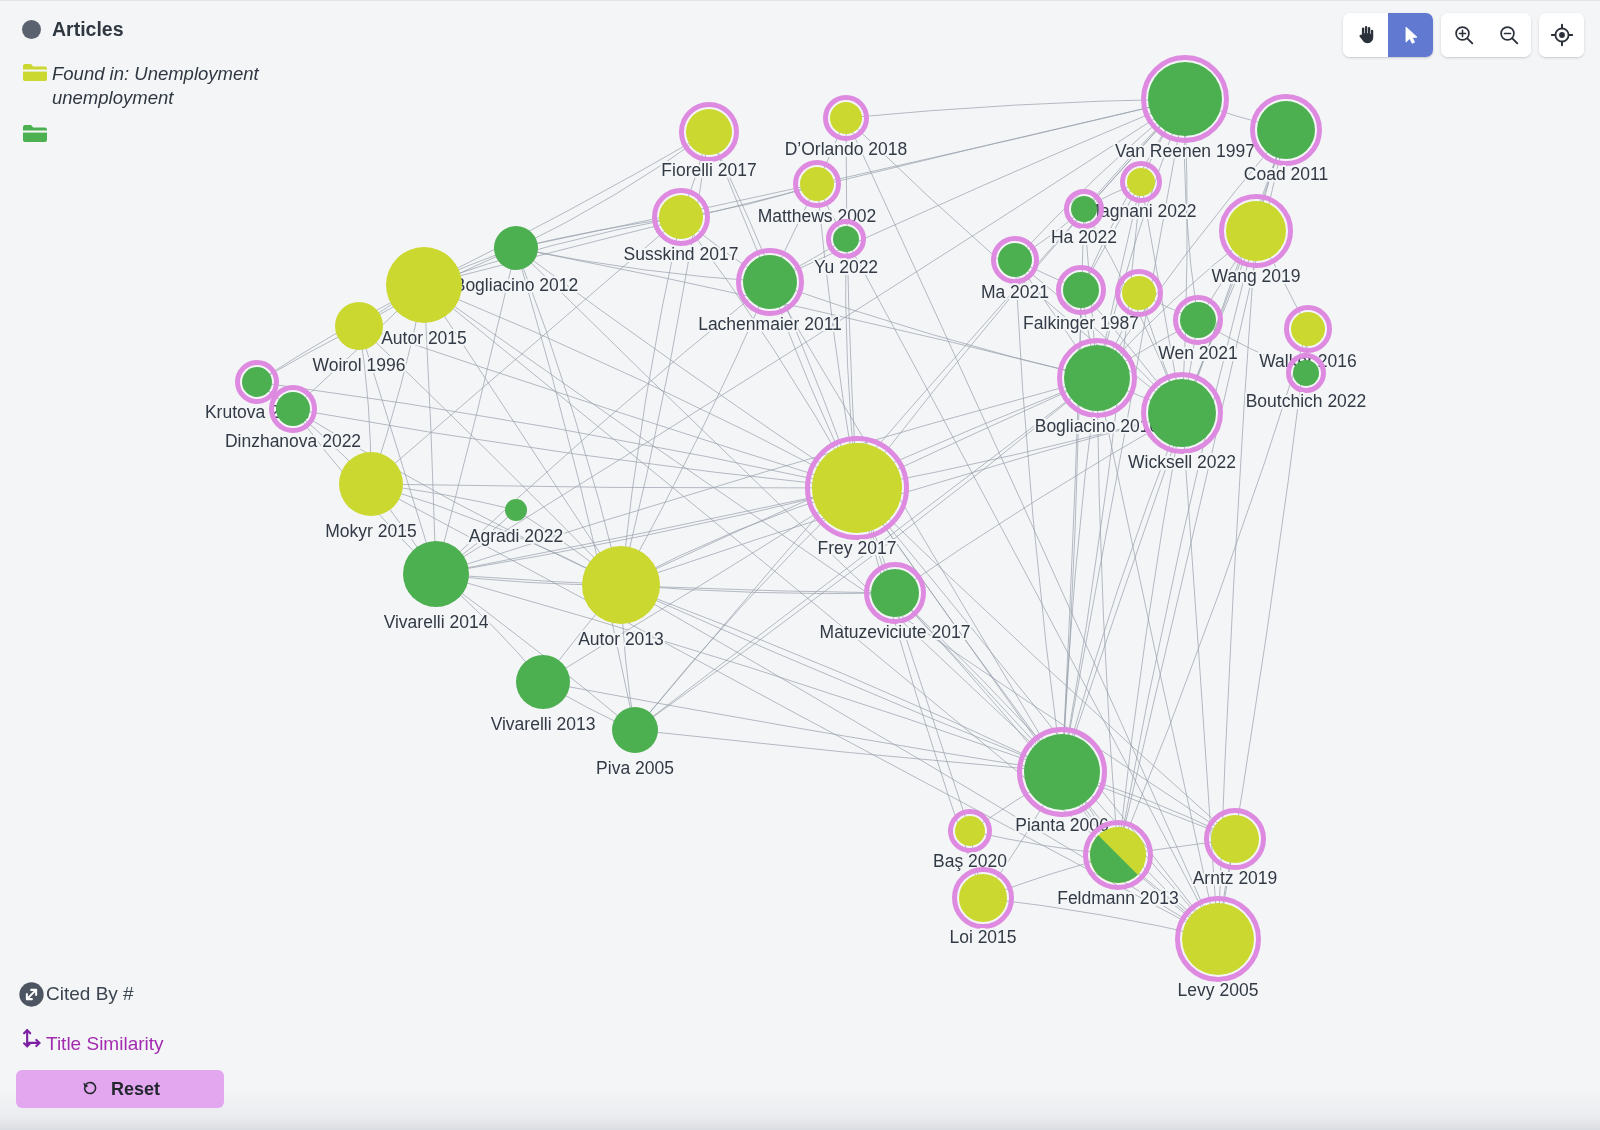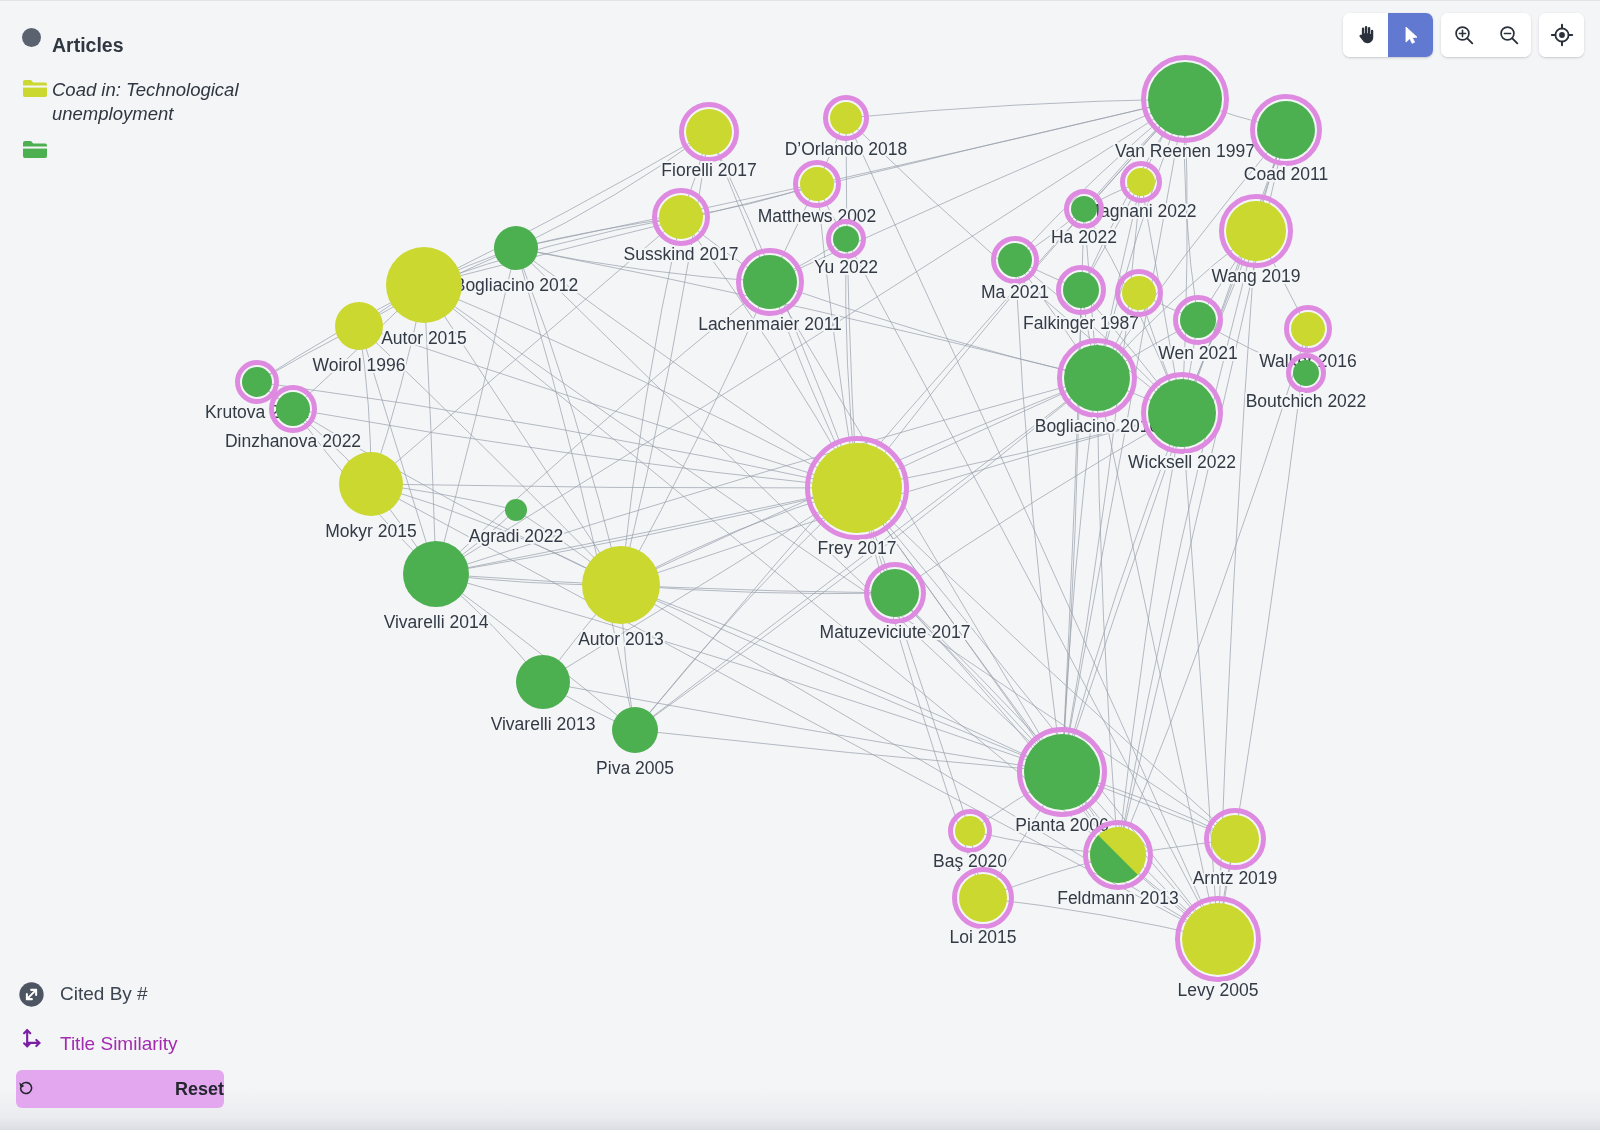--- a/index.html
+++ b/index.html
@@ -77,21 +77,21 @@
     width: 19px; height: 19px;
     border-radius: 50%;
     background: #5a6270;
     display: block;
   }
   .legend-text {
     font-size: 19px;
     color: #2f3741;
     line-height: 1.28;
   }
-  .legend-text.title { font-weight: bold; font-size: 19.5px; margin-top: 16px; }
+  .legend-text.title { font-weight: bold; font-size: 19.5px; }
   .legend-text.found { font-style: italic; font-size: 18.5px; }
 
   
   #toolbar {
     position: absolute;
     top: 12px;
     right: 16px;
     display: flex;
     gap: 8px;
     z-index: 20;
@@ -120,36 +120,35 @@
   #bottom-controls {
     position: absolute;
     left: 16px;
     bottom: 22px;
     width: 260px;
     z-index: 20;
   }
   .ctrl-row {
     display: flex;
     align-items: center;
-    gap: 14px;
     margin-bottom: 15px;
     cursor: pointer;
   }
   .ctrl-ico {
     width: 30px; min-width: 30px;
     height: 30px;
     display: flex; align-items: center; justify-content: center;
   }
   .ctrl-label { font-size: 19px; color: #3b444f; }
   .ctrl-label.accent { color: #a32bb0; margin-top: 9px; }
 
   #reset-button {
     display: flex;
     align-items: center;
-    justify-content: space-between;
+    justify-content: center;
     gap: 11px;
     width: 208px;
     height: 38px;
     border-radius: 6px;
     background: #e3a7ef;
     border: none;
     cursor: pointer;
     padding: 0;
   }
   #reset-button .reset-text {
@@ -552,21 +551,21 @@
       <span class="legend-text title">Articles</span>
     </div>
 
     <div class="legend-row">
       <span class="legend-mark">
         <svg width="26" height="20" viewBox="0 0 26 20">
           <path d="M1 4 a2 2 0 0 1 2-2 h6 l2.2 2.6 H23 a2 2 0 0 1 2 2 V17 a2 2 0 0 1 -2 2 H3 a2 2 0 0 1 -2 -2 Z" fill="#cbd830"></path>
           <rect x="1" y="7.5" width="24" height="2.1" fill="#f4f5f7"></rect>
         </svg>
       </span>
-      <span class="legend-text found">Coad in: Technological unemployment</span>
+      <span class="legend-text found">Found in: Unemployment unemployment</span>
     </div>
 
     <div class="legend-row">
       <span class="legend-mark">
         <svg width="26" height="20" viewBox="0 0 26 20">
           <path d="M1 4 a2 2 0 0 1 2-2 h6 l2.2 2.6 H23 a2 2 0 0 1 2 2 V17 a2 2 0 0 1 -2 2 H3 a2 2 0 0 1 -2 -2 Z" fill="#4caf50"></path>
           <rect x="1" y="7.5" width="24" height="2.1" fill="#f4f5f7"></rect>
         </svg>
       </span>
     </div>

